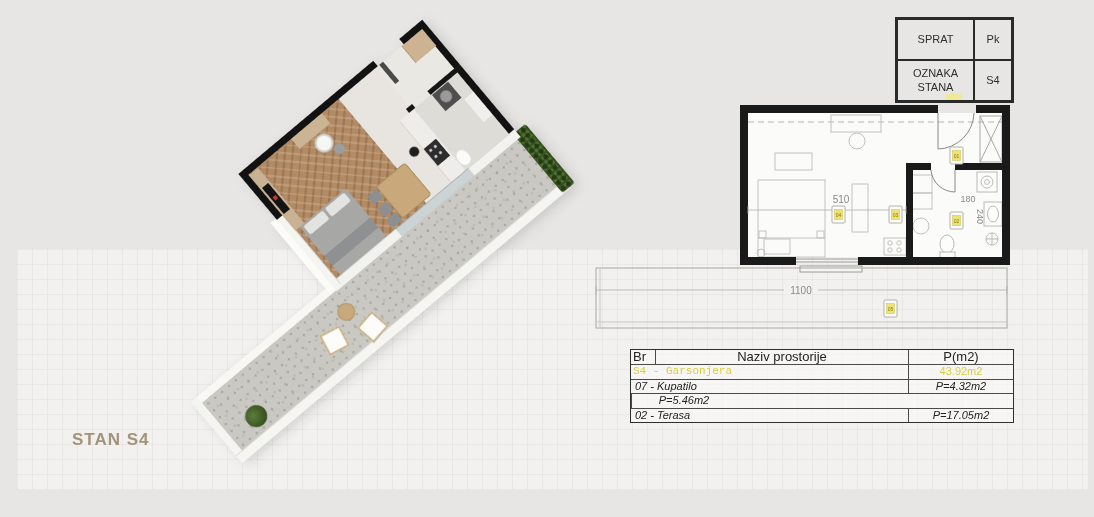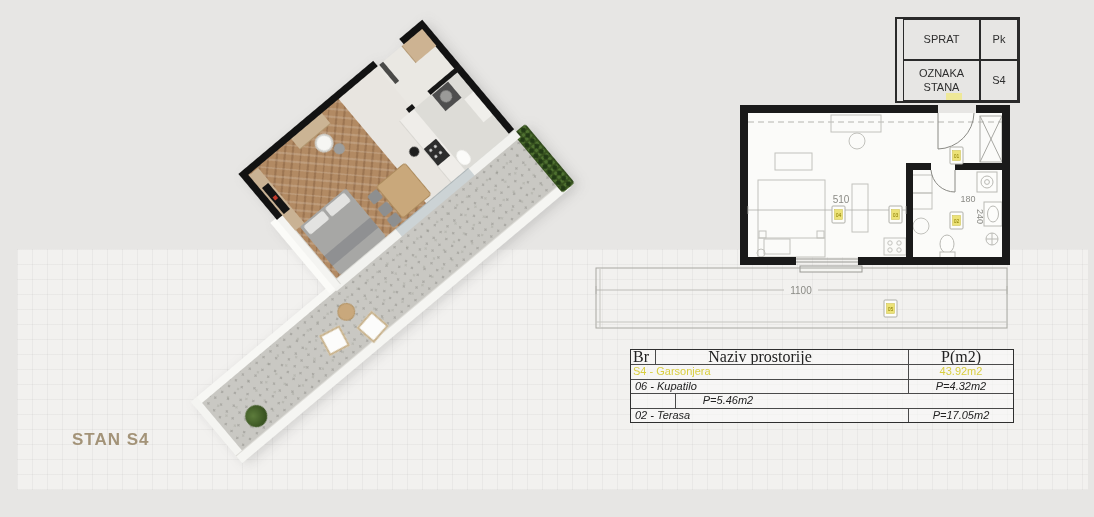--- a/index.html
+++ b/index.html
@@ -83,35 +83,35 @@
   .tv i{left:2px;top:14px;width:4px;height:4px;background:#c0392b;display:block;}
   .sideb{left:228px;top:7px;width:40px;height:13px;background:#cbb494;border-bottom:1px solid #b29871;}
   .disc{left:241px;top:22px;width:15px;height:15px;border-radius:50%;background:#f6f6f3;border:2px solid #cfcfca;}
   .stool{left:253px;top:40px;width:11px;height:11px;border-radius:50%;background:#9c9e9e;}
 
   
   .plan-svg{position:absolute;left:588px;top:92px;}
 
   
   .meta{position:absolute;left:895px;top:17px;width:115px;border:2px solid #2a2a2a;
-    display:grid;grid-template-columns:77px 1fr;font-size:11px;color:#2e2e2e;padding-left:6px;}
+    display:grid;grid-template-columns:77px 1fr;font-size:11px;color:#2e2e2e;}
   .meta .cell{border:1px solid #2a2a2a;display:flex;align-items:center;justify-content:center;
     text-align:center;min-height:37px;padding:1px 2px;line-height:1.25;}
 
   
   .atable{position:absolute;left:630px;top:349px;width:382px;border:1.6px solid #2f2f2f;background:rgba(250,250,248,0.6);font-size:11px;}
   .arow{display:flex;border-top:1px solid #4a4a4a;line-height:13px;height:13.5px;overflow:hidden;}
-  .arow.head{border-top:none;height:14px;line-height:14px;font-size:16px;font-family:Liberation Serif, serif;}
+  .arow.head{border-top:none;height:14px;line-height:14px;font-size:13px;}
   .c-br{width:22px;padding-left:2px;border-right:1px solid #4a4a4a;}
   .c-name{flex:1;padding-left:4px;}
   .head .c-name{text-align:center;padding-left:0;}
-  .c-area{width:104px;border-left:1px solid #4a4a4a;text-align:center;margin-left:44px;}
+  .c-area{width:104px;border-left:1px solid #4a4a4a;text-align:center;}
   .arow.it{font-style:italic;}
   .arow.sum{color:#d9ce3f;}
-  .arow.sum .c-name{padding-left:2px;}
+  .arow.sum .c-name{padding-left:2px;font-family:Liberation Mono, monospace;}
 
   .stan-title{position:absolute;left:72px;top:430px;font-size:17px;font-weight:bold;
     letter-spacing:1px;color:#a39378;}
 </style>
 </head>
 <body>
 
 <div class="panel"></div>
 
 <div class="r3d">
@@ -306,21 +306,21 @@
   <div class="arow head">
     <div class="c-br">Br</div>
     <div class="c-name">Naziv prostorije</div>
     <div class="c-area">P(m2)</div>
   </div>
   <div class="arow sum">
     <div class="c-name">S4 - Garsonjera</div>
     <div class="c-area">43.92m2</div>
   </div>
   <div class="arow it">
-    <div class="c-name">06 - Kupatilo</div>
+    <div class="c-name">07 - Kupatilo</div>
     <div class="c-area">P=4.32m2</div>
   </div>
   <div class="arow it">
     <div class="c-area">P=5.46m2</div>
   </div>
   <div class="arow it">
     <div class="c-name">02 - Terasa</div>
     <div class="c-area">P=17.05m2</div>
   </div>
 </div>

